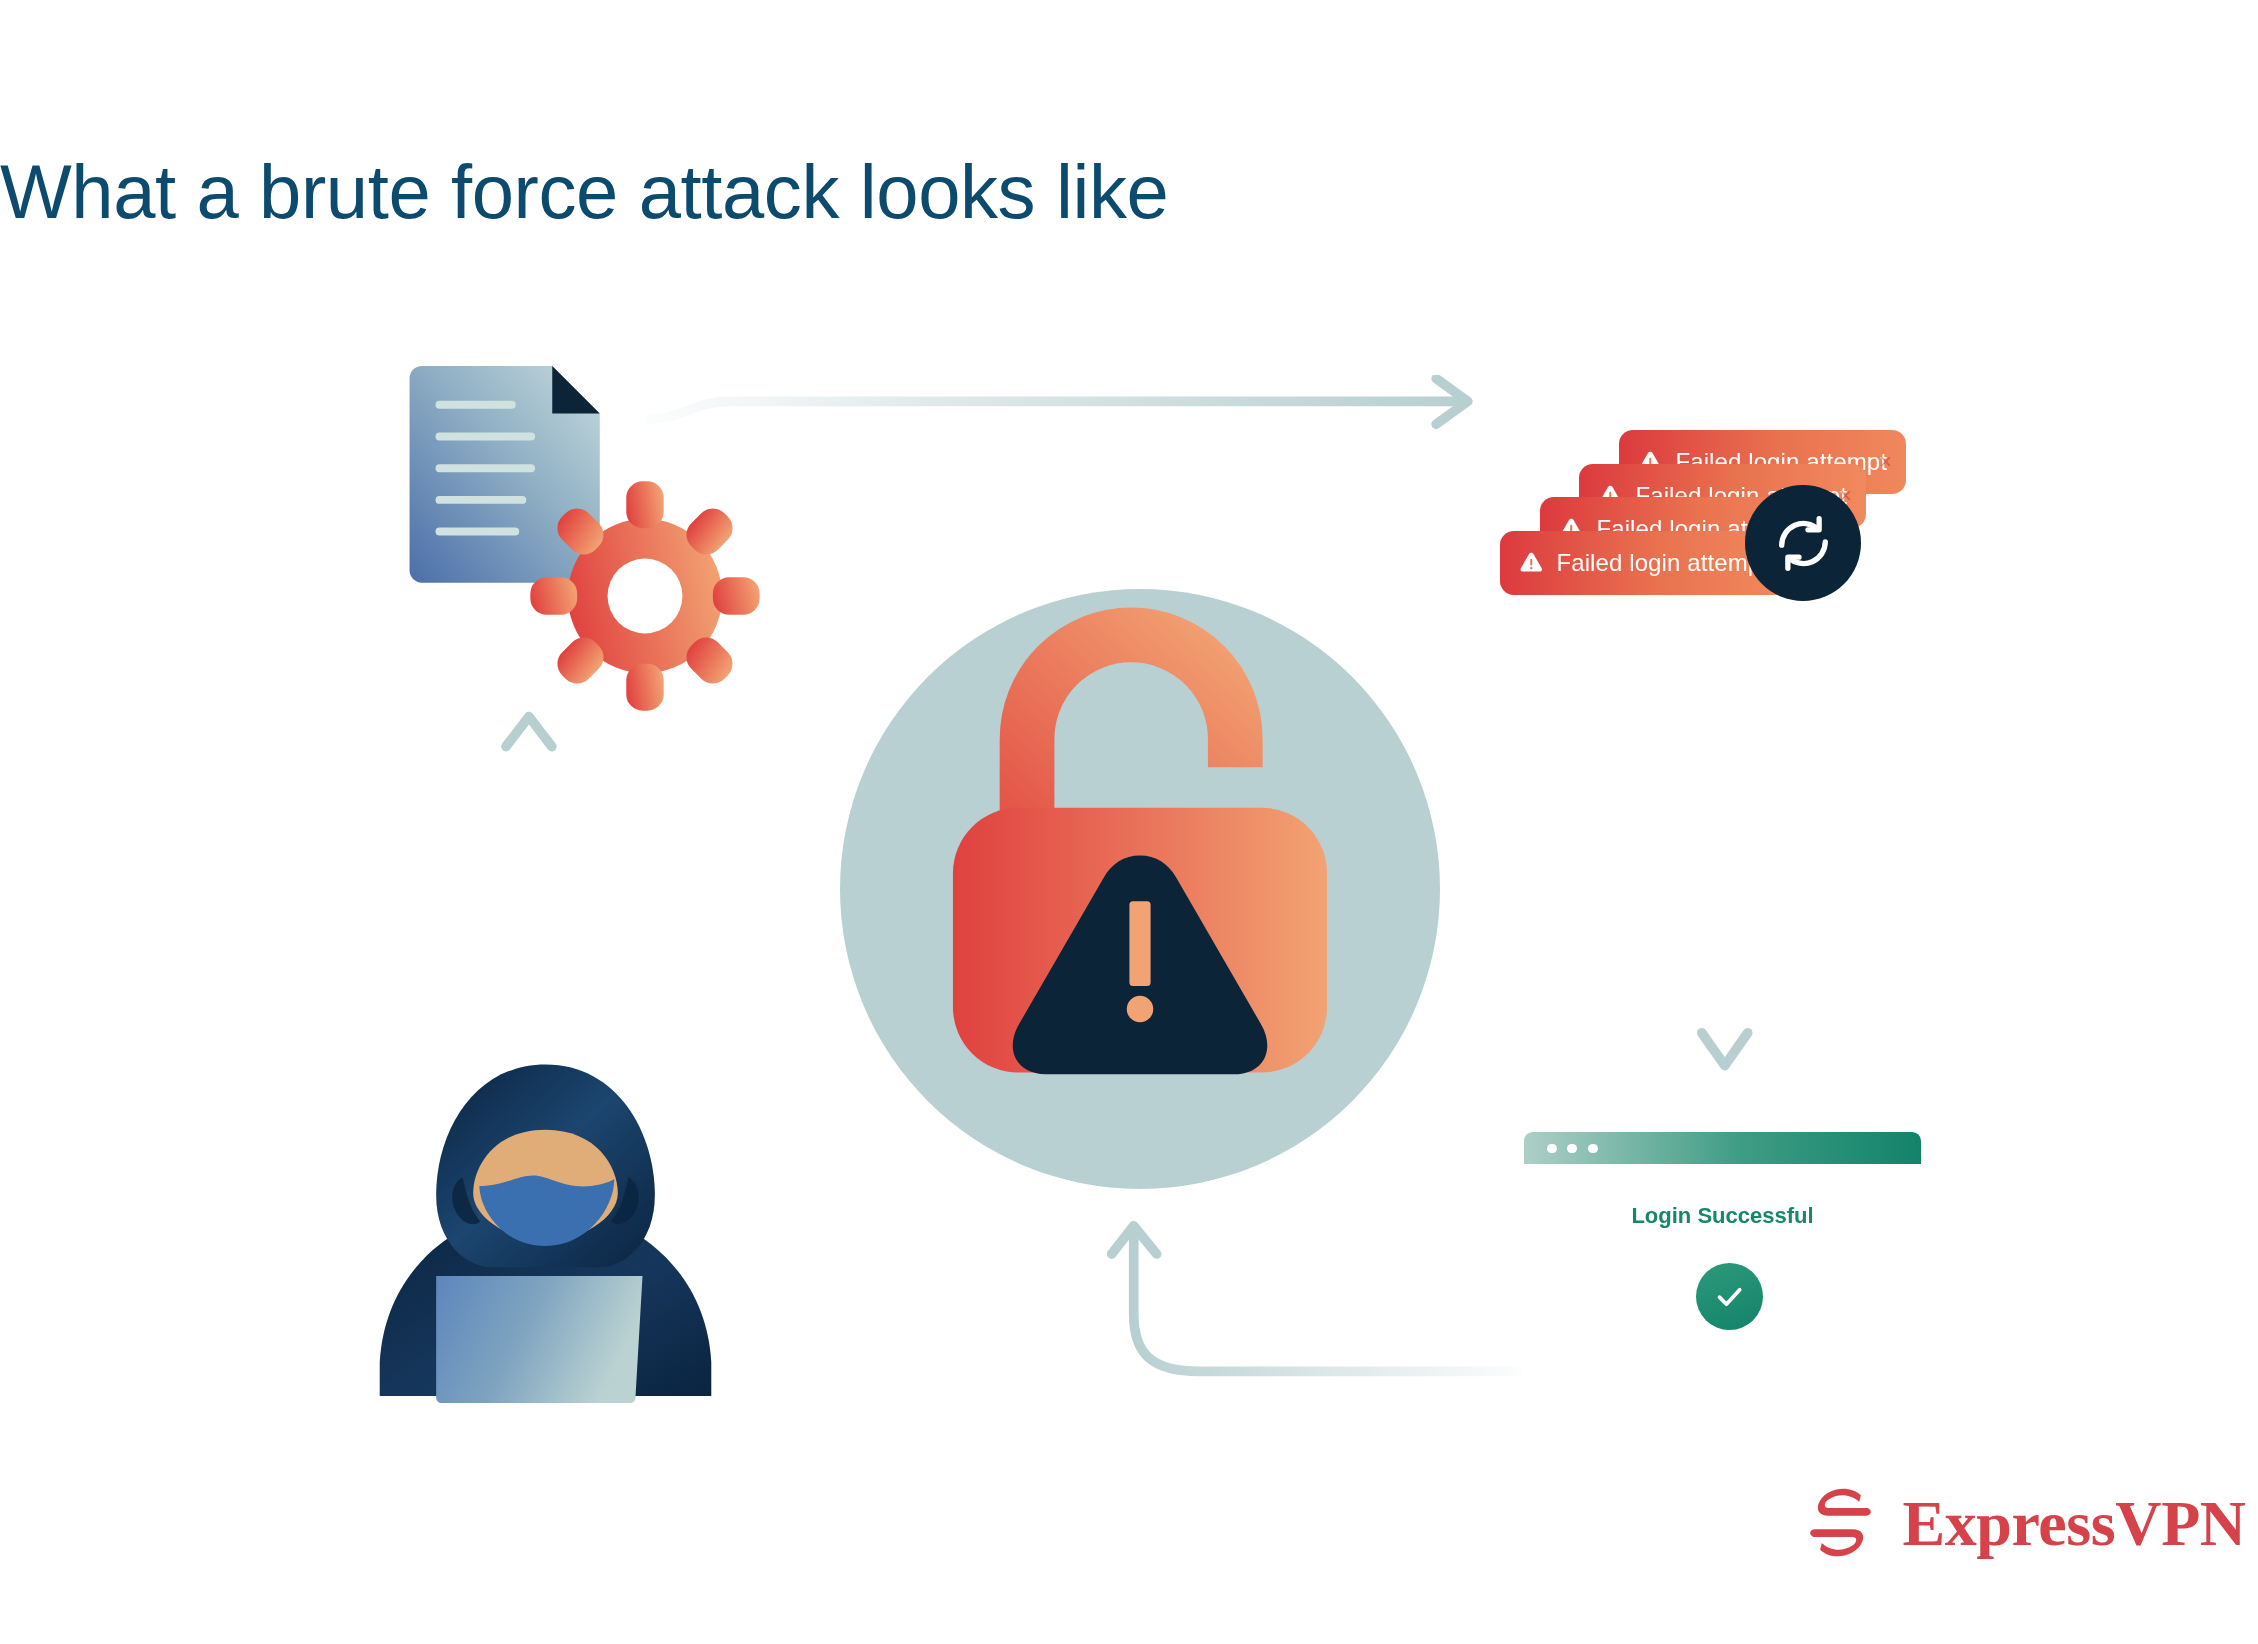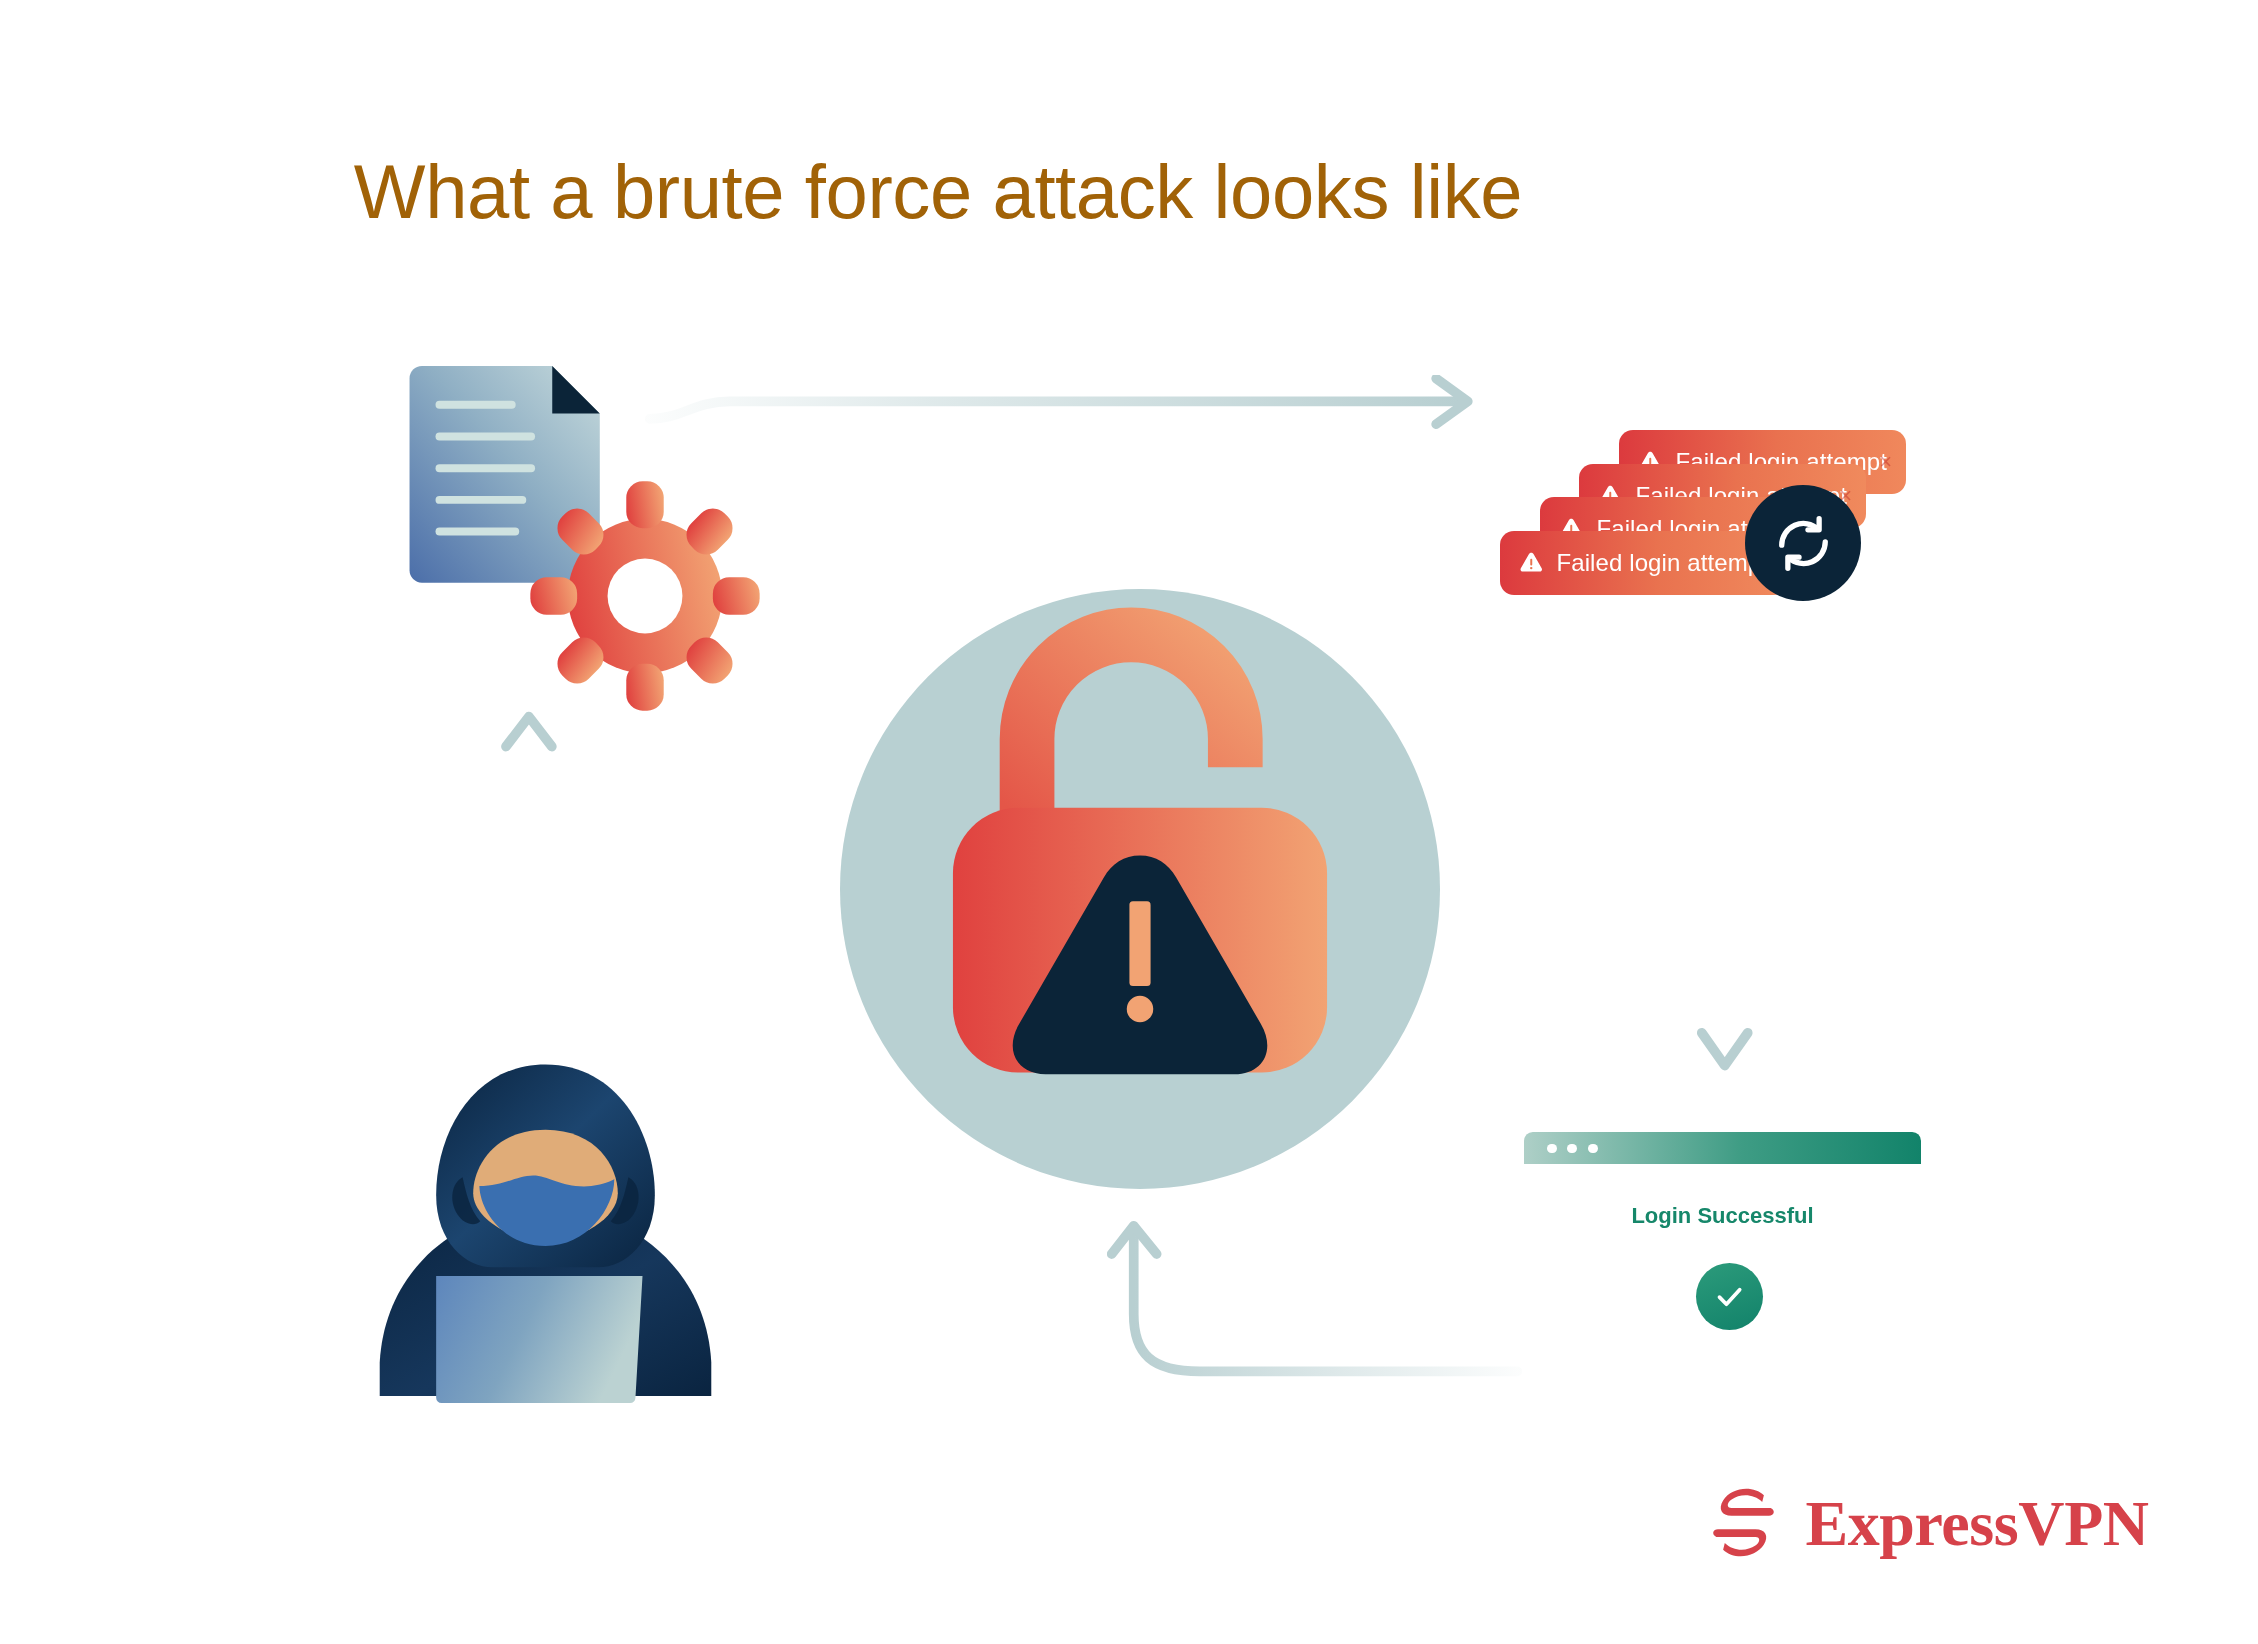--- a/index.html
+++ b/index.html
@@ -17,25 +17,24 @@
     background: #ffffff;
     overflow: hidden;
   }
 
   
   #page-title {
     position: absolute;
     left: 0;
     top: 148px;
     width: 1876px;
-    text-align: center;
     font-size: 76px;
     font-weight: 500;
     letter-spacing: -0.4px;
-    color: #a16207;
+    color: #0c4a6e;
     white-space: nowrap;
   }
 
   
   .abs { position: absolute; }
 
   
   #doc-gear-group { left: 397px; top: 366px; width: 371px; height: 344px; }
   #document-icon  { left: 0px;   top: 0px;  width: 203px; height: 229px; }
   #gear-icon      { left: 131px; top: 113px; width: 234px; height: 234px; }
@@ -142,21 +141,21 @@
     left: 172px; top: 131px;
     width: 67px; height: 67px;
     border-radius: 50%;
     background: linear-gradient(160deg,#2C9B7B 0%,#12826A 100%);
     display: flex;
     align-items: center;
     justify-content: center;
   }
 
   
-  #brand-logo { left: 1701px; top: 1475px; width: 415px; height: 97px;
+  #brand-logo { left: 1798px; top: 1475px; width: 415px; height: 97px;
     display: flex; align-items: center; }
   #brand-mark { flex: 0 0 auto; margin-right: 19.4px; }
   #brand-wordmark {
     font-family: "Liberation Serif", serif;
     font-size: 64px;
     font-weight: 700;
     color: #D6424A;
     letter-spacing: -0.4px;
     line-height: 1;
     white-space: nowrap;

